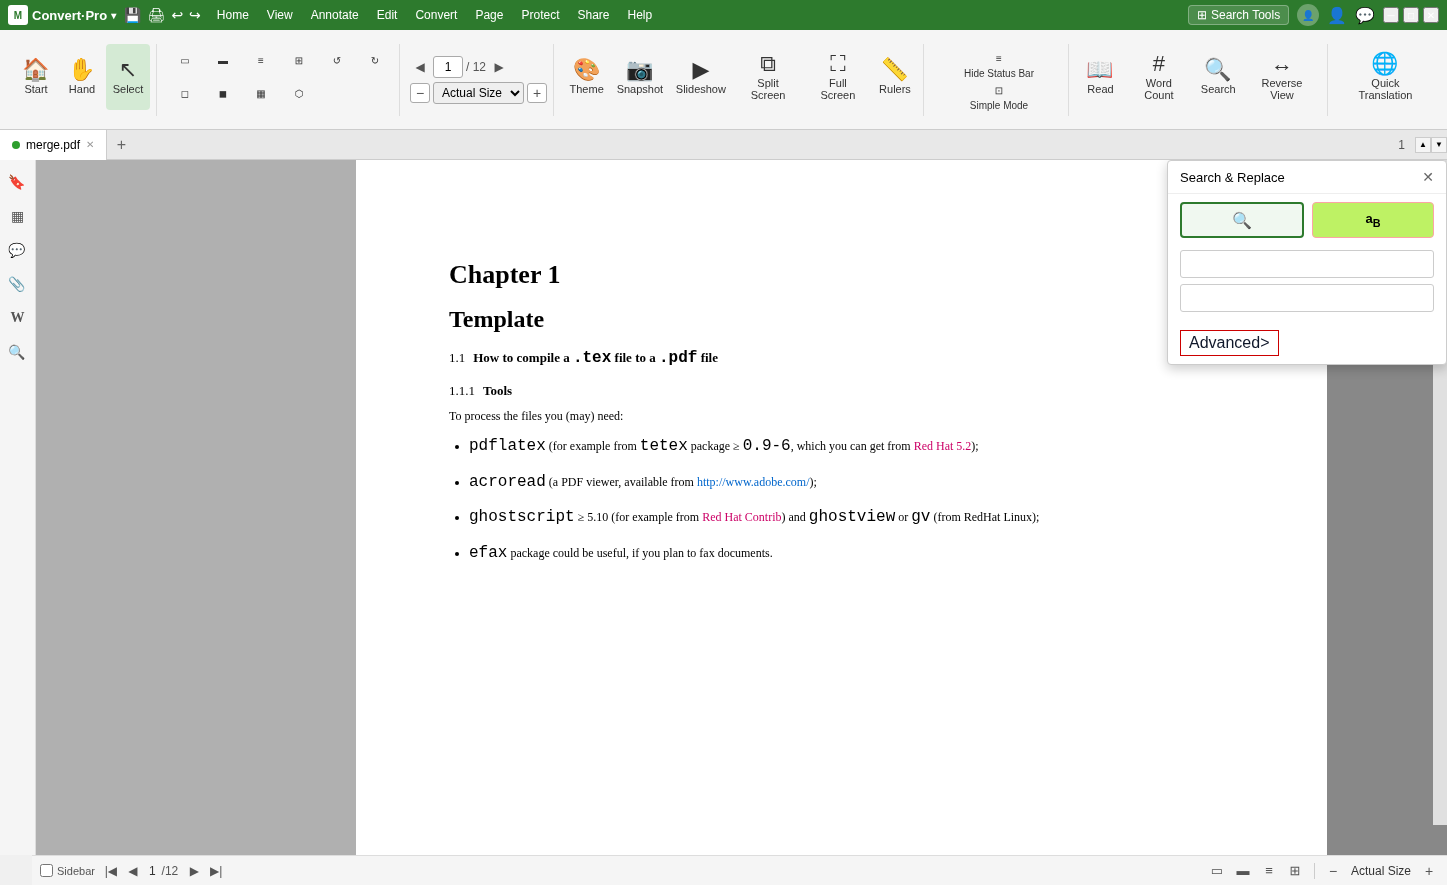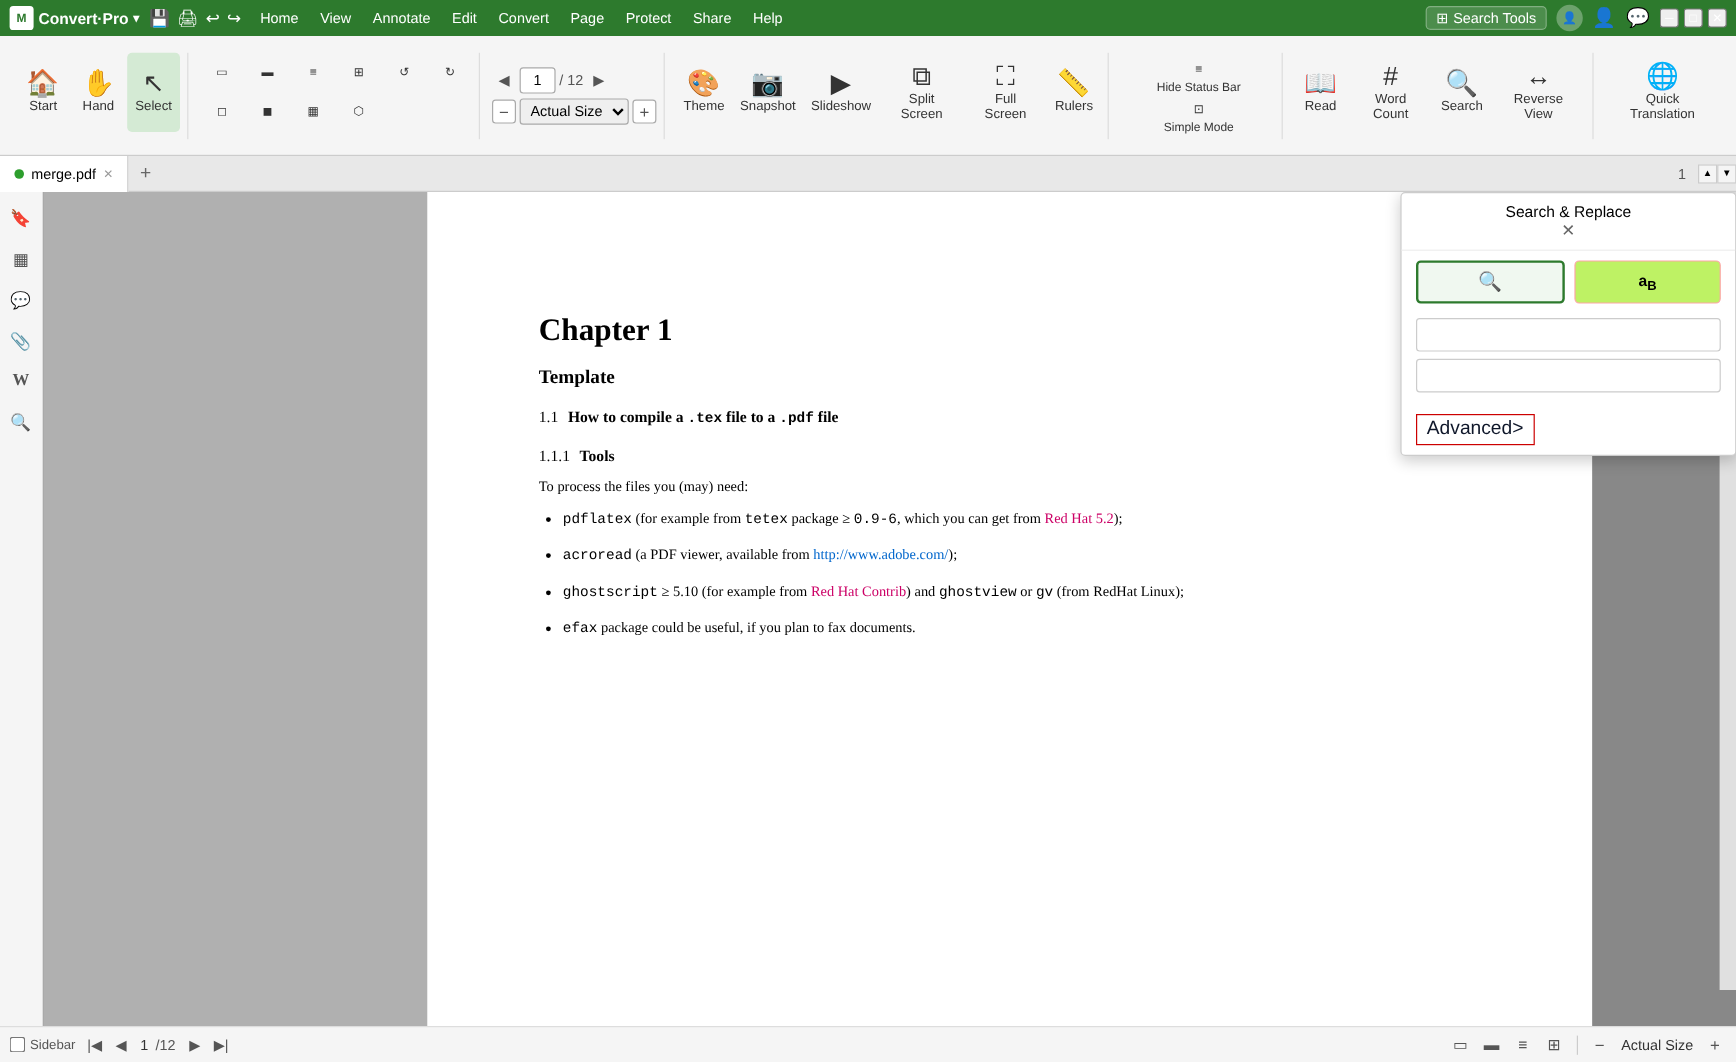--- a/index.html
+++ b/index.html
@@ -248,41 +248,41 @@
       overflow-y: auto;
     }
     .pdf-content h1 {
       font-size: 26px;
       font-weight: bold;
       margin-bottom: 16px;
       margin-top: 60px;
       font-family: 'Times New Roman', serif;
     }
     .pdf-content h2 {
-      font-size: 16px;
+      font-size: 24px;
       font-weight: bold;
       margin-bottom: 16px;
       font-family: 'Times New Roman', serif;
     }
     .pdf-content p {
       font-size: 12px;
       line-height: 1.6;
       margin-bottom: 8px;
       font-family: 'Times New Roman', serif;
     }
     .pdf-content ul {
       margin-left: 20px;
       font-size: 12px;
       font-family: 'Times New Roman', serif;
     }
     .pdf-content li {
       margin-bottom: 10px;
       line-height: 1.6;
     }
-    code { font-family: 'Courier New', monospace; font-size: 12px; }
+    code { font-family: 'Courier New', monospace; font-size: 16px; }
     .link-red { color: #cc0066; text-decoration: none; }
     .link-blue { color: #0066cc; text-decoration: none; }
 
     
     .search-panel {
       position: absolute;
       top: 0;
       right: 0;
       width: 280px;
       background: white;
@@ -292,21 +292,20 @@
       z-index: 100;
     }
     .search-panel-header {
       padding: 8px 12px;
       font-size: 13px;
       font-weight: 500;
       border-bottom: 1px solid #eee;
       display: flex;
       align-items: center;
       justify-content: space-between;
-      flex-direction: column;
     }
     .search-panel-close {
       cursor: pointer;
       font-size: 14px;
       color: #666;
       border: none;
       background: none;
     }
     .search-panel-tabs {
       display: flex;
@@ -353,20 +352,21 @@
 
     
     .bottom-bar {
       height: 30px;
       background: #f5f5f5;
       border-top: 1px solid #ddd;
       display: flex;
       align-items: center;
       padding: 0 8px;
       gap: 6px;
+      margin-left: 32px;
     }
     .sidebar-toggle {
       display: flex; align-items: center; gap: 4px;
       font-size: 11px; cursor: pointer; color: #555;
     }
     .nav-arrows {
       display: flex; gap: 2px;
     }
     .nav-arrow {
       width: 20px; height: 20px;

